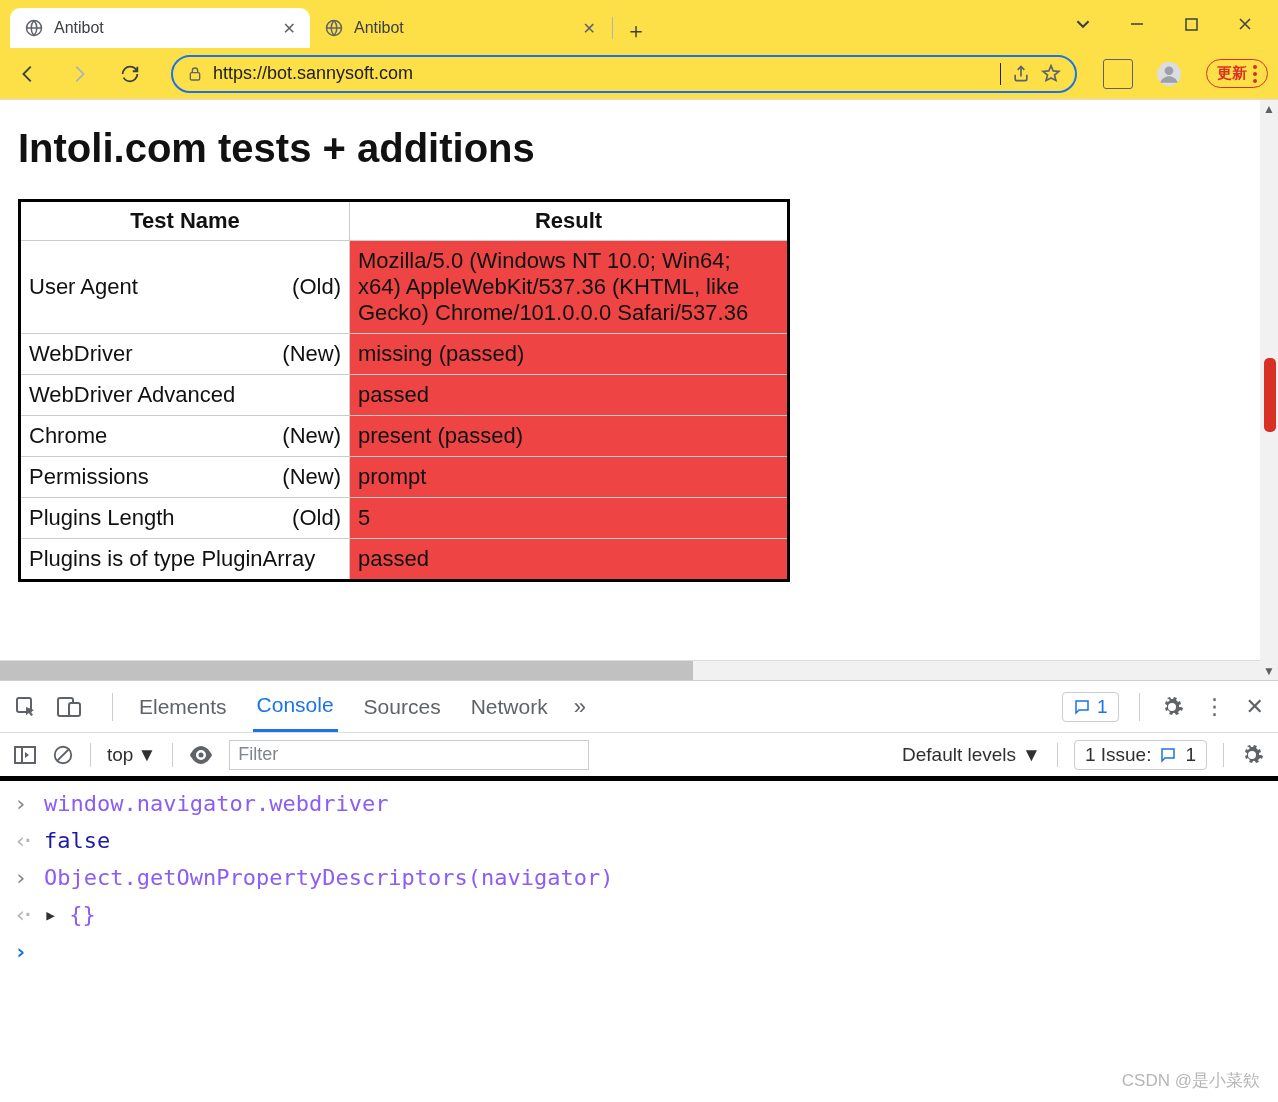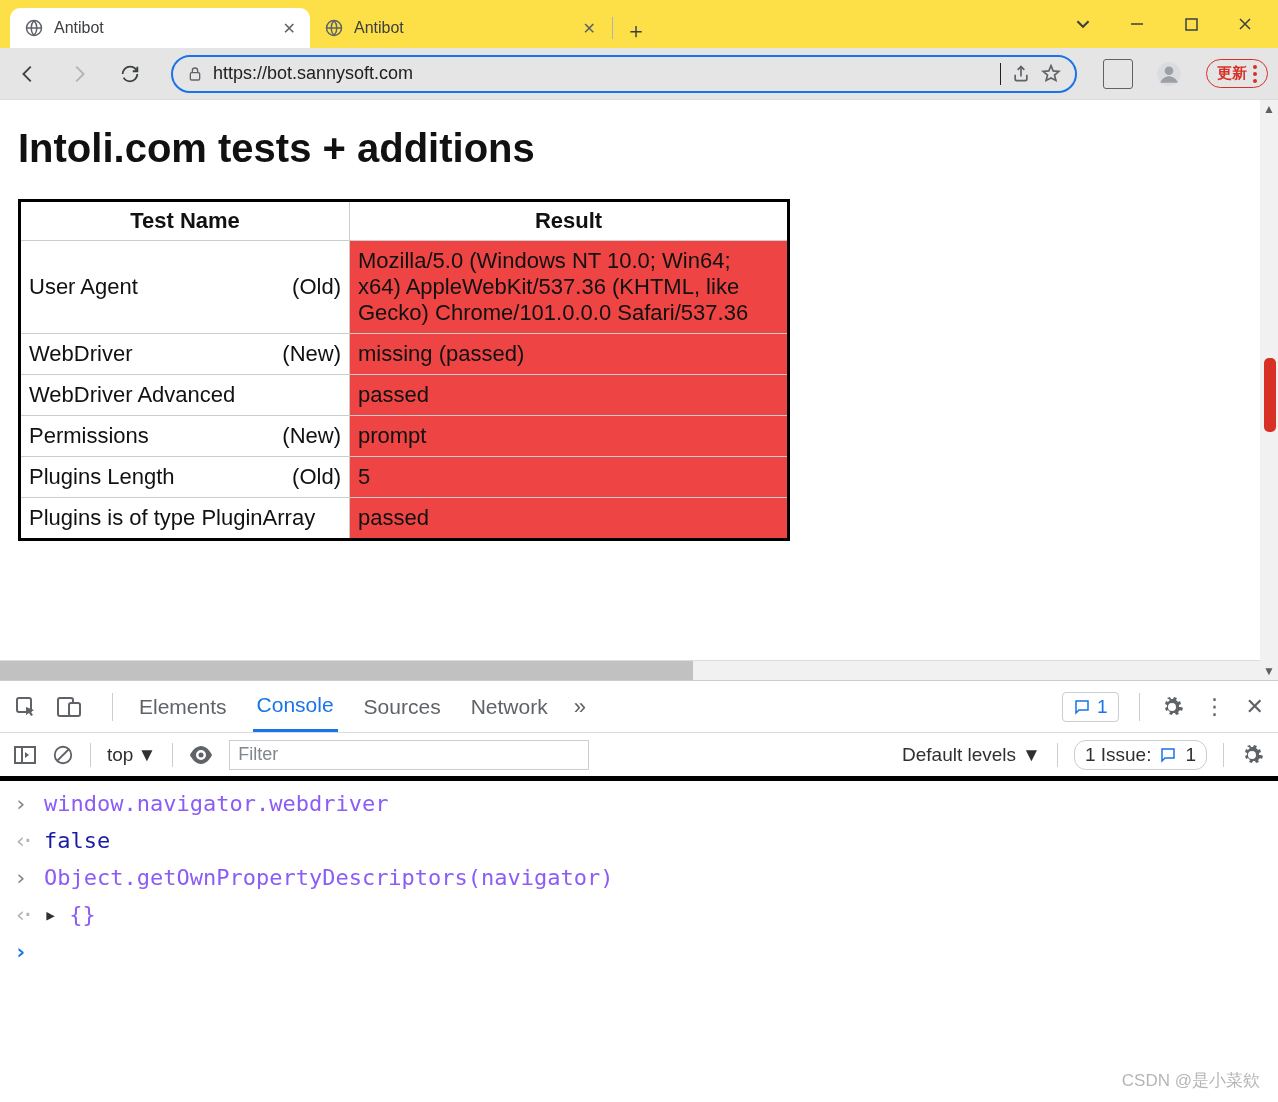--- a/index.html
+++ b/index.html
@@ -12,21 +12,21 @@
   .tab.active { background: #fff; }
   .tab .favicon { width: 20px; height: 20px; display:flex; align-items:center; justify-content:center; color:#5f6368;}
   .tab .title { flex: 1; white-space: nowrap; overflow: hidden; text-overflow: ellipsis; }
   .tab .close { color:#5f6368; font-size:16px; }
   .newtab { width: 34px; height: 34px; display:flex; align-items:center; justify-content:center; color:#3c4043; font-size:22px; margin-left:4px;}
   .tabdiv { width:1px; height:22px; background:#b0b3b8; align-self:center; margin:0 2px;}
   .wincontrols { display:flex; align-items:center; height:48px; padding-right:6px;}
   .wincontrols > div { width:54px; height:40px; display:flex; align-items:center; justify-content:center; color:#3c4043;}
   
   
-  .toolbar { height: 52px; background:#e5e5e5; display:flex; align-items:center; padding:0 10px; gap:15px; border-bottom:1px solid #dadce0;}
+  .toolbar { height: 52px; background:#fde047; display:flex; align-items:center; padding:0 10px; gap:15px; border-bottom:1px solid #dadce0;}
   .navbtn { width:36px; height:36px; display:flex; align-items:center; justify-content:center; color:#5f6368; border-radius:50%; }
   .navbtn.disabled { color:#b0b3b8;}
   .omnibox { flex:1; height:38px; border:2px solid #1a73e8; border-radius:20px; display:flex; align-items:center; padding:0 14px; gap:10px; margin:0 8px;}
   .omnibox .lock { color:#5f6368; }
   .omnibox .url { flex:1; font-size:18px; color:#202124; border:none; outline:none;}
   .omnibox .cursor { border-right: 1.5px solid #202124; height:22px; margin-left:-6px;}
   .toolicon { width:36px;height:36px;display:flex;align-items:center;justify-content:center;color:#5f6368;}
   .extbox { width:30px;height:30px; border:1.5px solid #5f6368; border-radius:3px; position:relative;}
   .updatebtn { border:1.5px solid #d93025; border-radius:18px; padding:4px 10px; display:flex; align-items:center; gap:6px; color:#d93025; font-size:15px; margin-left:4px;font-weight:bold;}
   .updatebtn .dots { display:flex; flex-direction:column; gap:3px;}
@@ -56,21 +56,21 @@
   .dt-tab { padding: 12px 4px; cursor:pointer;}
   .dt-tab.active { color:#1a73e8; border-bottom:3px solid #1a73e8;}
   .dt-tabs .right{margin-left:auto;display:flex;align-items:center;gap:20px;}
   .msgbadge{display:flex;align-items:center;gap:6px;border:1px solid #cacdd1;border-radius:4px;padding:3px 10px;color:#1a73e8;font-size:19px;}
   
   .dt-toolbar{height:48px;display:flex;align-items:center;padding:0 14px;gap:16px;border-bottom:5px solid #000000;font-size:19px;color:#303030;}
   .dt-toolbar .sepv{width:1px;height:24px;background:#cacdd1;}
   .topctx{display:flex;align-items:center;gap:4px;}
   .filterbox{flex:0 0 360px;height:30px;border:1px solid #cacdd1;padding:8px 8px;color:#80868b;font-size:18px;display:flex;align-items:center;}
   .levels{margin-left:auto;display:flex;align-items:center;gap:6px;}
-  .issuebadge{border:1px solid #cacdd1;border-radius:12px;padding:3px 10px;display:flex;align-items:center;gap:8px;font-size:19px;}
+  .issuebadge{border:1px solid #cacdd1;border-radius:4px;padding:3px 10px;display:flex;align-items:center;gap:8px;font-size:19px;}
   
   .console{font-family:Consolas,Menlo,monospace;font-size:22px;padding:4px 0;}
   .cline{display:flex;align-items:flex-start;padding:6px 14px;gap:12px;}
   .cprompt{color:#80868b;width:18px;flex-shrink:0;font-family:Consolas,monospace;}
   .cprompt.in::before{content:"›";}
   .cprompt.out::before{content:"‹·";letter-spacing:-6px;color:#b0b3b8;}
   .cout-false{color:#1a1aa6;}
   .expand{color:#303030;}
   .cinput{color:#8b5cf6;}
   .blueprompt{color:#1a73e8;font-weight:bold;}
@@ -225,20 +225,29 @@
             <td>
               <div class="tname">
                 <span>WebDriver Advanced</span>
               </div>
             </td>
             <td class="pass">passed</td>
           </tr>
           <tr>
             <td>
               <div class="tname">
+                <span>Chrome</span>
+                <span>(New)</span>
+              </div>
+            </td>
+            <td class="pass">present (passed)</td>
+          </tr>
+          <tr>
+            <td>
+              <div class="tname">
                 <span>Permissions</span>
                 <span>(New)</span>
               </div>
             </td>
             <td class="pass">prompt</td>
           </tr>
           <tr>
             <td>
               <div class="tname">
                 <span>Plugins Length</span>

